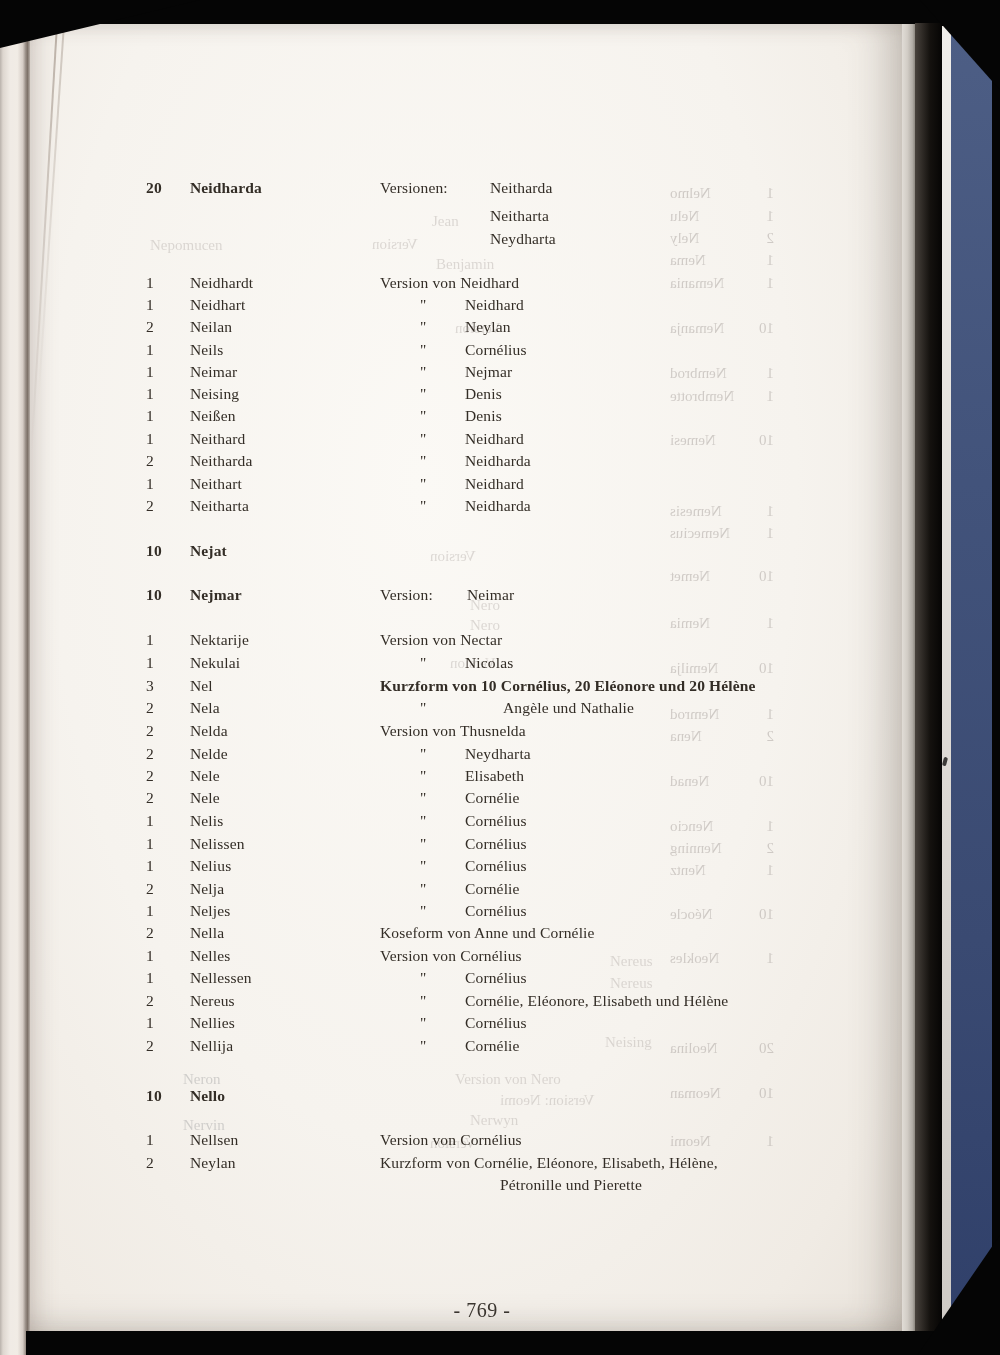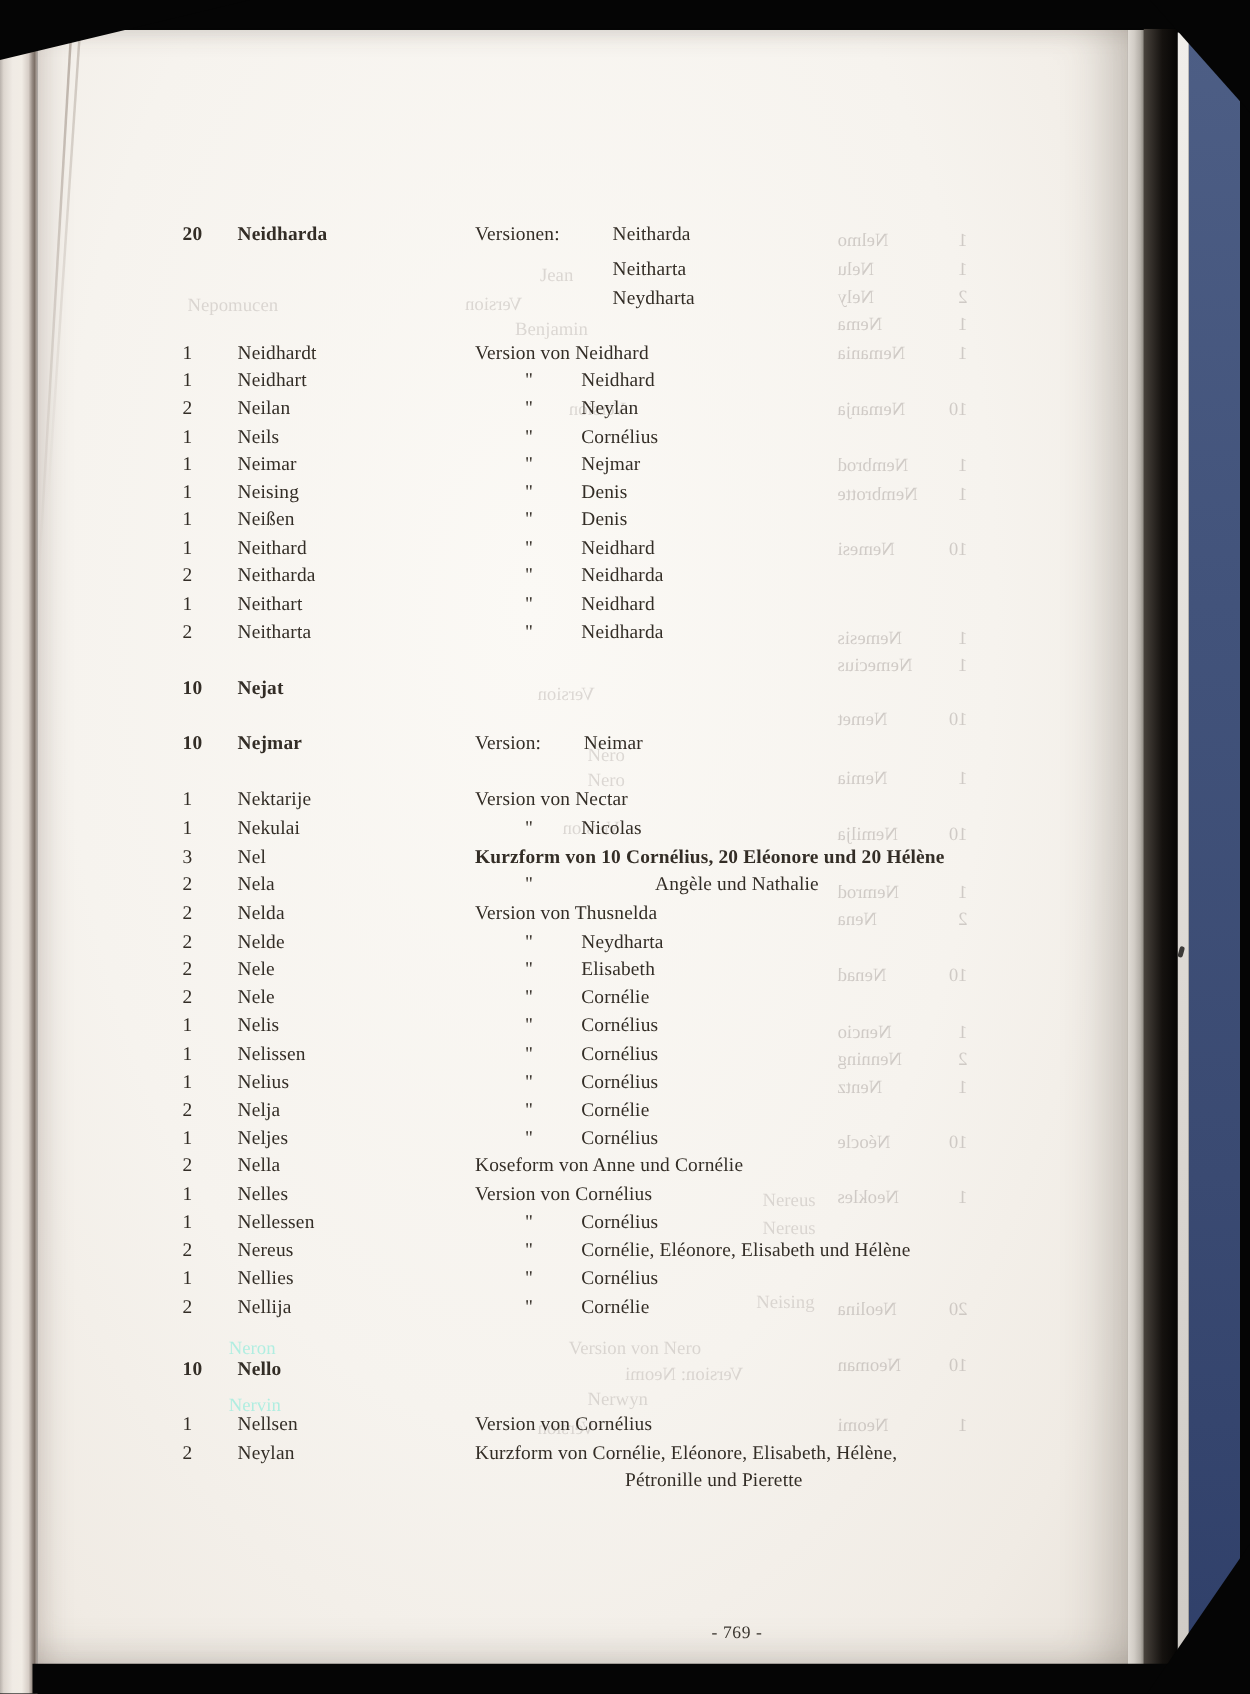--- a/index.html
+++ b/index.html
@@ -39,28 +39,28 @@
   .speck{left:943px;top:757px;width:4px;height:9px;background:#3c3a38;border-radius:2px;transform:rotate(15deg);}
 
   
   .row{left:0;top:0;width:100%;height:0;}
   .row span{position:absolute;white-space:nowrap;color:var(--ink,#332d26);
             font-size:15.5px;line-height:19px;letter-spacing:.15px;}
   .num{left:146px;} .nm{left:190px;} .v1{left:380px;} .qt{left:420px;font-size:14px;color:#4a443d;}
   .v2{left:465px;}
   .b{font-weight:bold;color:#241f19;}
 
-  .pageno{top:1299px;left:330px;width:280px;text-align:right;
-          font-size:14px;color:#3a352f;letter-spacing:.5px;}
+  .pageno{top:1299px;left:342px;width:280px;text-align:center;
+          font-size:20px;color:#3a352f;letter-spacing:.5px;}
 
   
   .gr{left:670px;width:104px;display:flex;justify-content:space-between;
       transform:scaleX(-1);color:var(--ghost,#aaa39f);opacity:.5;font-size:15px;filter:blur(.4px);}
   .gr span{position:static;white-space:nowrap;}
-  .gl{left:183px;color:#5eead4;opacity:.45;font-size:15px;filter:blur(.4px);white-space:nowrap;}
+  .gl{left:183px;color:#a3a3a3;opacity:.45;font-size:15px;filter:blur(.4px);white-space:nowrap;}
   .gc{color:#b3aca8;opacity:.42;font-size:15px;filter:blur(.4px);white-space:nowrap;}
   .gc.mir{transform:scaleX(-1);}
 </style>
 </head>
 <body>
 
 <div class="scene" style="--bg: #050505; --ink: #332d26; --ghost: #aaa39f;">
   <div class="cover"></div>
   <div class="sliver"></div>
   <div class="gap-dark"></div>
@@ -169,21 +169,21 @@
       </div>
       <div class="gr" style="top: 1133px;">
         <span>1</span>
         <span>Neomi</span>
       </div>
       <div class="gl" style="top: 1071px;">Neron</div>
       <div class="gl" style="top: 1117px;">Nervin</div>
       <div class="gc" style="top: 213px; left: 432px;">Jean</div>
       <div class="gc" style="top: 237px; left: 150px;">Nepomucen</div>
       <div class="gc mir" style="top: 236px; left: 372px;">Version</div>
-      <div class="gc" style="top: 256px; left: 412px; text-align: right;">Benjamin</div>
+      <div class="gc" style="top: 256px; left: 436px; text-align: right;">Benjamin</div>
       <div class="gc mir" style="top: 320px; left: 455px;">Version</div>
       <div class="gc mir" style="top: 548px; left: 430px;">Version</div>
       <div class="gc" style="top: 597px; left: 470px;">Nero</div>
       <div class="gc" style="top: 617px; left: 470px;">Nero</div>
       <div class="gc mir" style="top: 655px; left: 450px;">Version</div>
       <div class="gc" style="top: 953px; left: 610px;">Nereus</div>
       <div class="gc" style="top: 975px; left: 610px;">Nereus</div>
       <div class="gc" style="top: 1034px; left: 605px;">Neising</div>
       <div class="gc" style="top: 1071px; left: 455px;">Version von Nero</div>
       <div class="gc mir" style="top: 1092px; left: 500px;">Version: Neomi</div>
@@ -291,21 +291,21 @@
       </div>
       <div class="row" style="top: 676px;">
         <span class="num">3</span>
         <span class="nm">Nel</span>
         <span class="v1 b">Kurzform von 10 Cornélius, 20 Eléonore und 20 Hélène</span>
       </div>
       <div class="row" style="top: 698px;">
         <span class="num">2</span>
         <span class="nm">Nela</span>
         <span class="qt">"</span>
-        <span class="v2" style="left: 524px;">Angèle und Nathalie</span>
+        <span class="v2" style="left: 503px;">Angèle und Nathalie</span>
       </div>
       <div class="row" style="top: 721px;">
         <span class="num">2</span>
         <span class="nm">Nelda</span>
         <span class="v1">Version von Thusnelda</span>
       </div>
       <div class="row" style="top: 744px;">
         <span class="num">2</span>
         <span class="nm">Nelde</span>
         <span class="qt">"</span>

